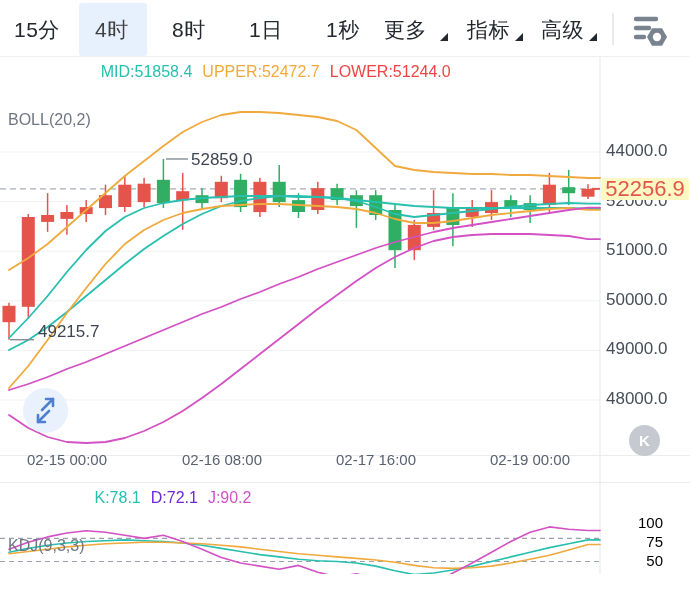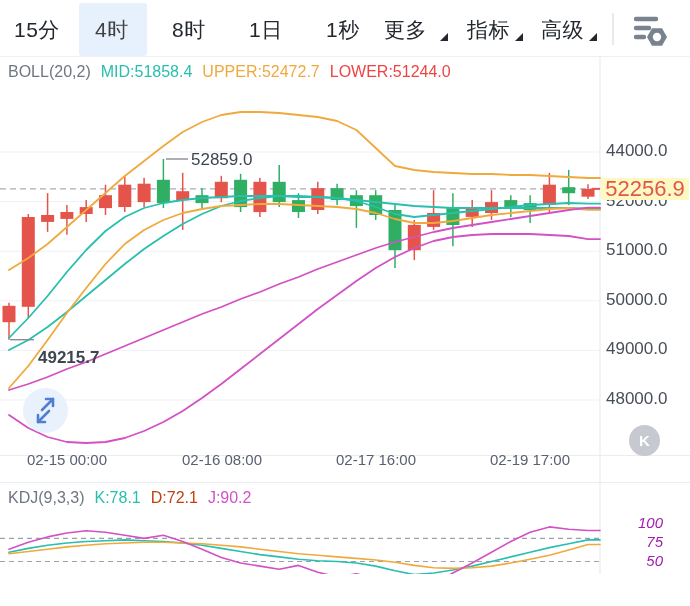--- a/index.html
+++ b/index.html
@@ -14,39 +14,39 @@
   #active-bg { position:absolute; left:79px; top:3px; width:68px; height:53px; background:#e7f0fd; border-radius:3px; }
   .caret { position:absolute; top:33px; width:0; height:0; border-left:8px solid transparent; border-bottom:8px solid #23282f; }
   #toolbar-divider { position:absolute; left:612px; top:13px; width:2px; height:32px; background:#e7eaee; }
   #settings-btn { position:absolute; left:632px; top:11px; width:38px; height:38px; cursor:pointer; }
 
   
   .ind-row { position:absolute; left:8px; display:flex; gap:10px; font-size:16px; white-space:nowrap; z-index:4; }
   #boll-row { top:63px; }
   #ma-row { top:86px; }
   #kdj-row { top:489px; }
-  .gray-lbl { color:#6f7682; }
+  .gray-lbl { color:#6f7682;margin-top:48px; }
 
   
   #chart-canvas { position:absolute; left:0; top:0; z-index:1; }
 
   
   .ylab { position:absolute; left:606px; width:80px; height:20px; font-size:17px; color:#474e58; z-index:2; }
   .xlab { position:absolute; top:451px; width:110px; text-align:center; font-size:15px; color:#596070; z-index:2; }
   #xaxis-band { position:absolute; left:0; top:455px; width:690px; height:28px; border-top:1px solid #eaecef; border-bottom:1px solid #eaecef; z-index:1; }
-  .kdj-ylab { position:absolute; left:627px; width:36px; text-align:right; font-size:15px; color:#a21caf; z-index:2;font-style:italic; }
+  .kdj-ylab { position:absolute; left:627px; width:36px; text-align:right; font-size:15px; color:#000000; z-index:2; }
 
   
   #price-badge { position:absolute; left:601px; top:178px; width:88px; height:22px; background:#fef9c3; color:#e2574d;
                  font-size:22px; text-align:center; line-height:22px; border-radius:2px; z-index:6; }
 
   
   .anno { position:absolute; font-size:17px; color:#3e4450; z-index:3; }
   #anno-high { left:191px; top:150px; }
-  #anno-low  { left:38px;  top:348px;font-weight:bold; }
+  #anno-low  { left:38px;  top:322px; }
 
   
   #expand-btn { position:absolute; left:23px; top:388px; width:45px; height:45px; border-radius:50%; background:#e9f1fc; z-index:6; cursor:pointer; }
   #k-badge { position:absolute; left:629px; top:425px; width:31px; height:31px; border-radius:50%; background:#c6c9cf; color:#fff;
              font-size:15px; font-weight:bold; text-align:center; line-height:31px; z-index:6; cursor:pointer; }
   #watermark { position:absolute; left:546px; top:577px; width:144px; display:flex; align-items:center; gap:3px;
                color:#a9aeb6; opacity:.92; font-size:16px; font-weight:normal; z-index:4; white-space:nowrap; }
 </style>
 </head>
 <body>
@@ -182,26 +182,26 @@
   <div class="ylab" style="top:290px">50000.0</div>
   <div class="ylab" style="top:339px">49000.0</div>
   <div class="ylab" style="top:389px">48000.0</div>
 
   <div id="price-badge">52256.9</div>
 
   <div id="xaxis-band"></div>
   <div class="xlab" style="left:12px">02-15 00:00</div>
   <div class="xlab" style="left:167px">02-16 08:00</div>
   <div class="xlab" style="left:321px">02-17 16:00</div>
-  <div class="xlab" style="left:475px">02-19 17:00</div>
+  <div class="xlab" style="left:475px">02-19 00:00</div>
 
   <div class="ind-row" id="kdj-row">
     <span class="gray-lbl">KDJ(9,3,3)</span>
     <span style="color:#28bfae">K:78.1</span>
-    <span style="color:#c2410c">D:72.1</span>
+    <span style="color:#6d28d9">D:72.1</span>
     <span style="color:#d351c5">J:90.2</span>
   </div>
 
   <div class="kdj-ylab" style="top:514px">100</div>
   <div class="kdj-ylab" style="top:533px">75</div>
   <div class="kdj-ylab" style="top:552px">50</div>
   <div class="kdj-ylab" style="top:572px">25</div>
   <div class="kdj-ylab" style="top:591px">0</div>
 
   <div id="expand-btn">

